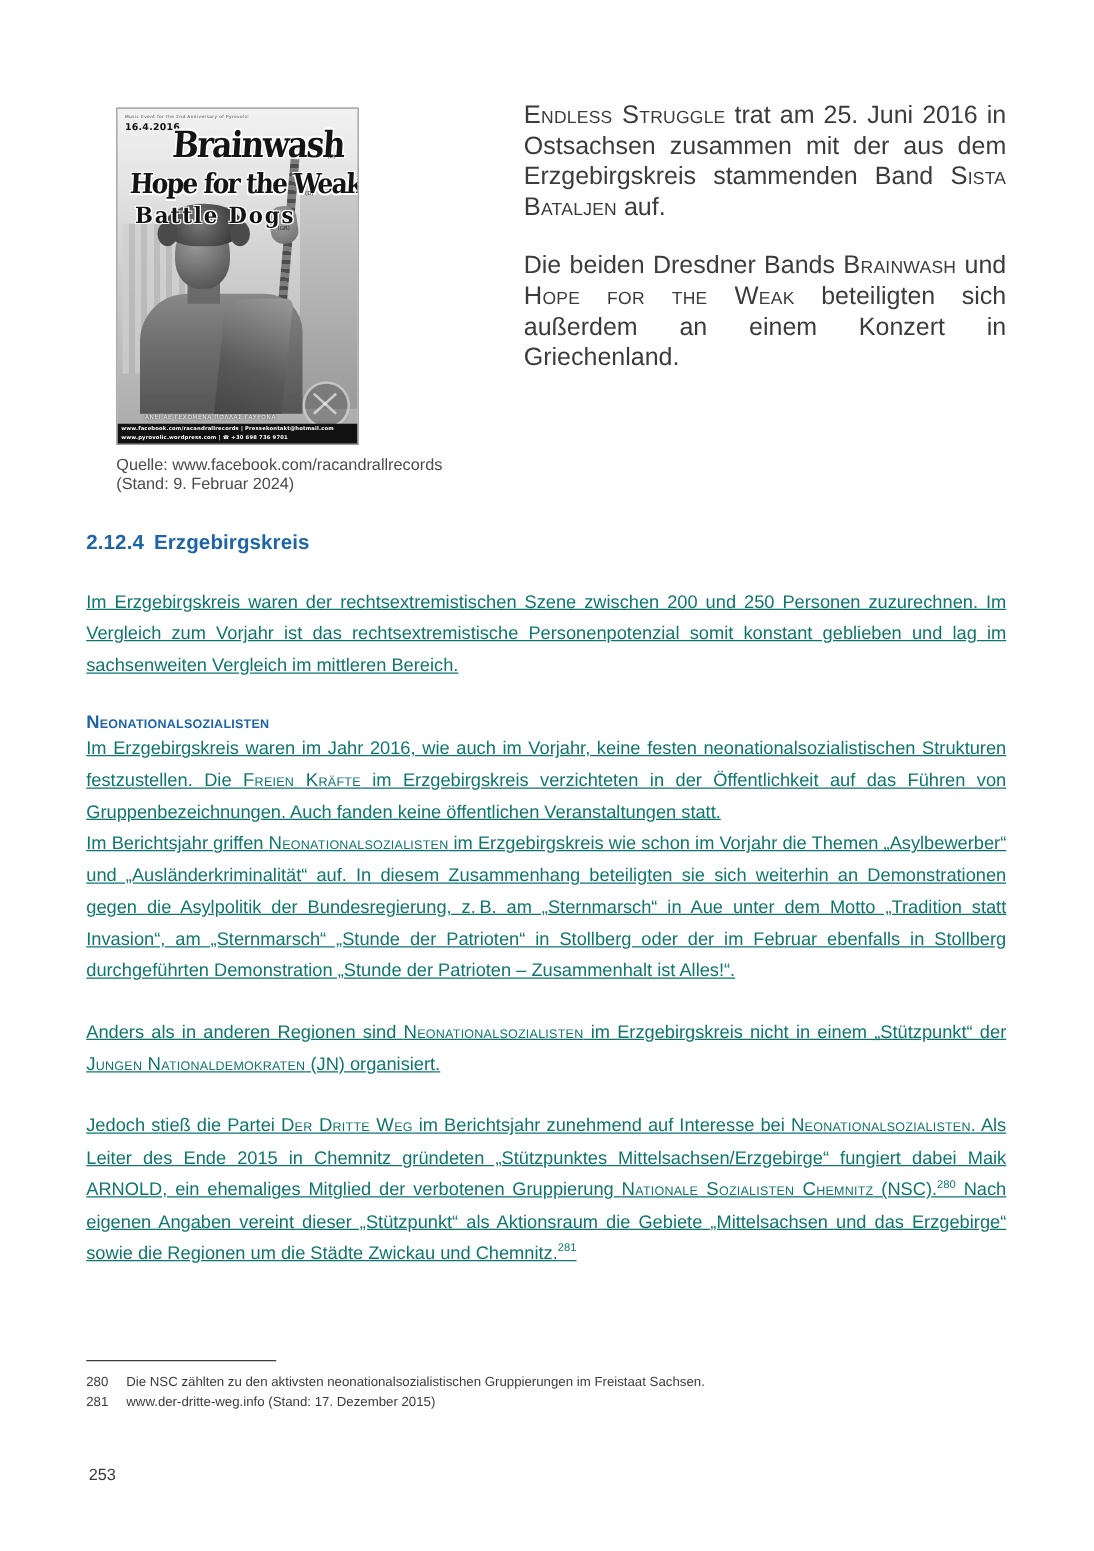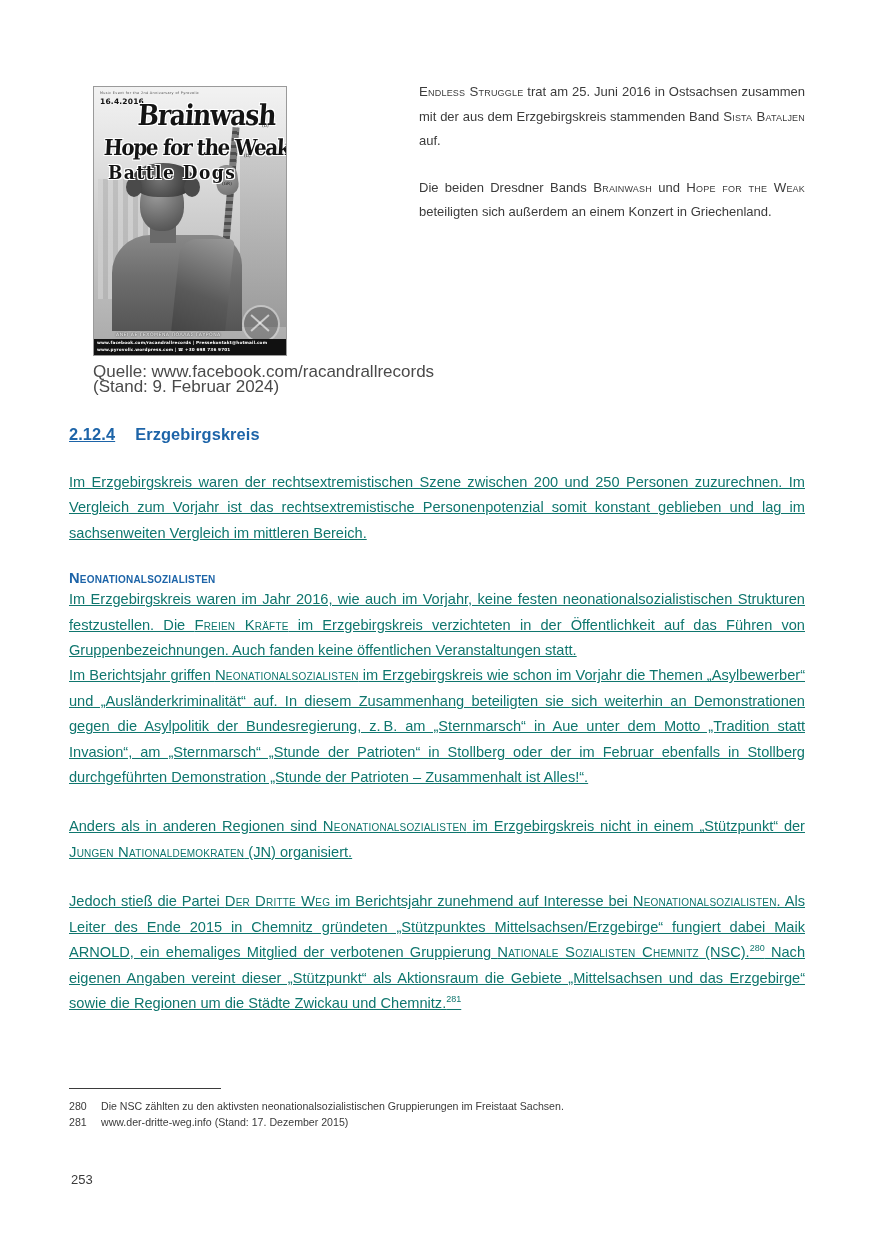--- a/index.html
+++ b/index.html
@@ -232,58 +232,58 @@
     font-size: 4.2px;
     font-family: "DejaVu Sans", sans-serif;
     font-weight: bold;
     letter-spacing: .15px;
     line-height: 6.6px;
     white-space: nowrap;
   }
 
   .figure-caption {
     margin-top: 9px;
-    font-size: 17px;
+    font-size: 13px;
     line-height: 14.5px;
     color: #4a4a4a;
     font-family: "Liberation Sans", sans-serif;
     white-space: nowrap;
   }
 
   
   .intro-col {
     position: absolute;
     left: 419px;
     top: 80px;
     width: 386px;
   }
   .intro-col p {
     margin: 0 0 22px 0;
-    font-size: 13px;
+    font-size: 20px;
     line-height: 24.6px;
     text-align: justify;
     color: #3b3b3b;
   }
   .intro-col p:last-child { margin-bottom: 0; }
 
   
   .body-col {
     position: absolute;
     left: 69px;
     top: 425px;
     width: 736px;
   }
   h2.section-heading {
     margin: 0 0 26px 0;
     font-size: 16.4px;
     font-weight: bold;
     color: #1d64a8;
     letter-spacing: .1px;
   }
-  h2.section-heading .num { margin-right: 20px; text-decoration: underline; }
+  h2.section-heading .num { margin-right: 8px; }
 
   h3.sub-heading {
     margin: 0 0 1px 0;
     font-size: 14.4px;
     font-weight: bold;
     color: #1d64a8;
     letter-spacing: .1px;
   }
 
   .body-col p {

